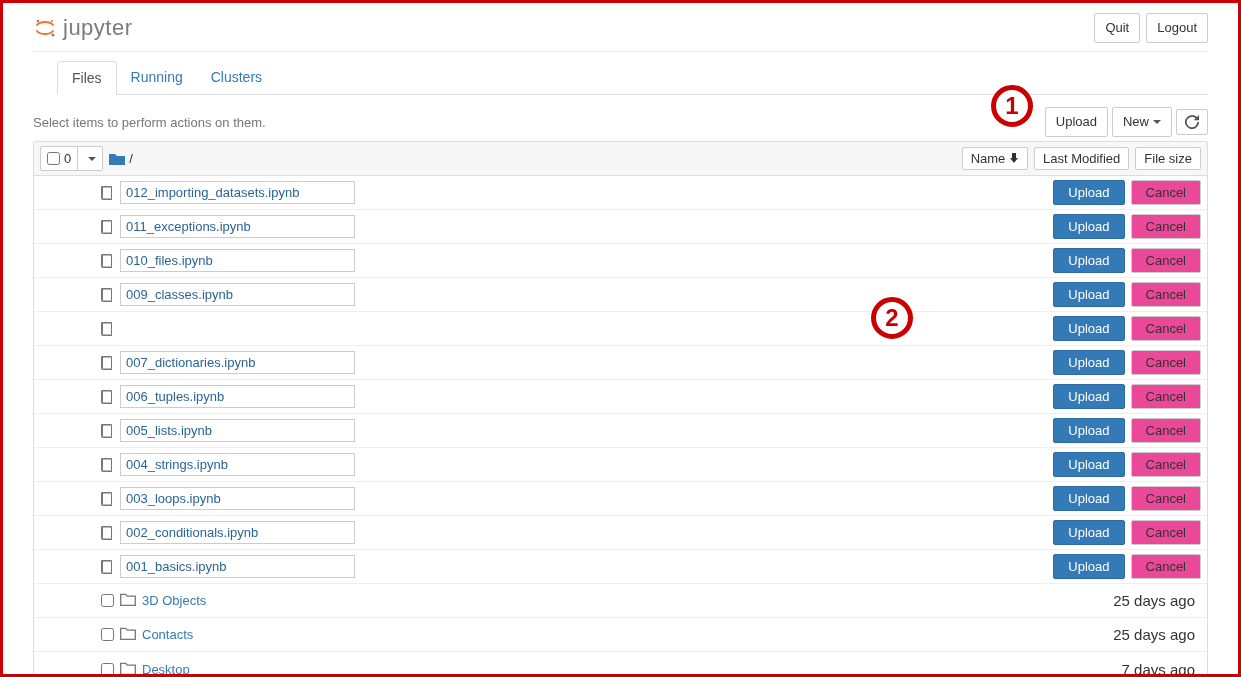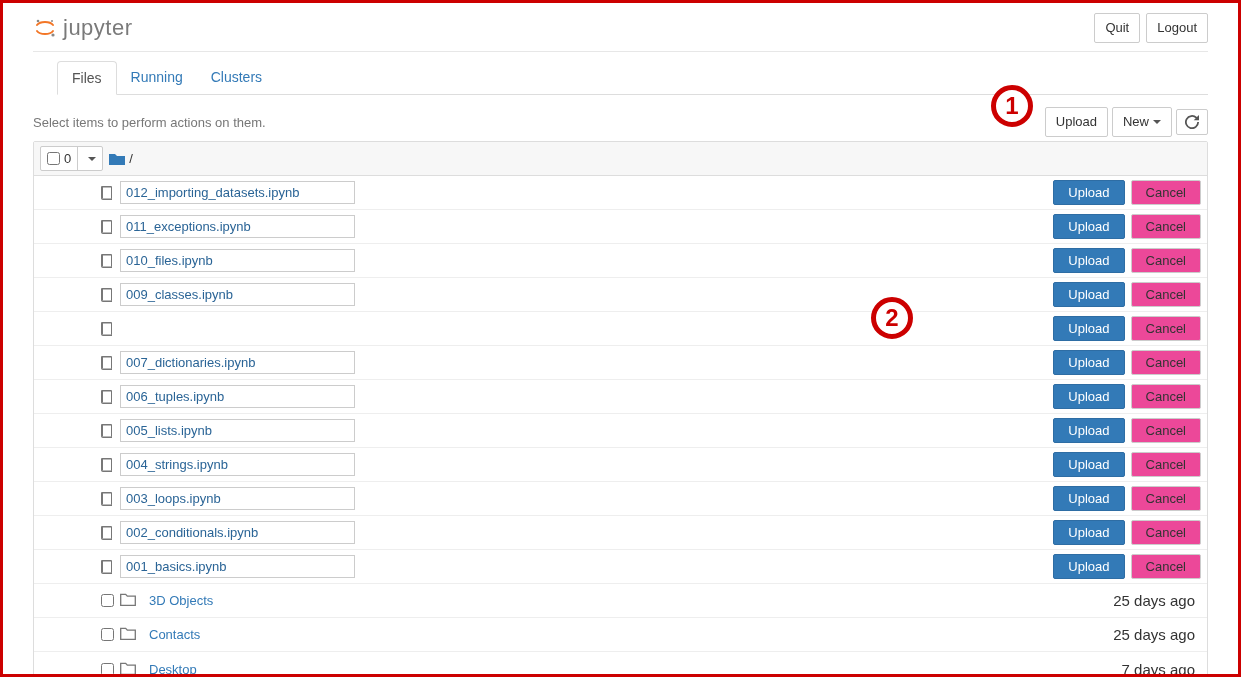--- a/index.html
+++ b/index.html
@@ -26,21 +26,21 @@
   .caret-down::after{content:"";display:inline-block;border:4px solid transparent;border-top-color:#555;margin-left:4px;transform:translateY(2px);}
   .crumb{display:flex;align-items:center;gap:4px;color:#337ab7;cursor:pointer;}
   .crumb .slash{color:#333;}
   .hdr-right{margin-left:auto;display:flex;gap:6px;}
   .sort-btn{border:1px solid #ccc;background:#fff;border-radius:2px;padding:3px 8px;font-size:13px;cursor:pointer;color:#333;}
   .row{display:flex;align-items:center;border-bottom:1px solid #eee;padding:4px 6px;min-height:34px;}
   .row:last-child{border-bottom:none;}
   .row .lead{width:80px;display:flex;justify-content:flex-end;align-items:center;padding-right:6px;}
   .row .name-cell{flex:1;display:flex;gap:6px;}
   .filename-input{border:1px solid #ccc;padding:3px 5px;width:235px;font-size:13px;color:#2a6496;}
-  .link{color:#337ab7;cursor:pointer;margin-left:7px;}
+  .link{color:#337ab7;cursor:pointer;}
   .row-actions{display:flex;gap:6px;margin-left:auto;}
   .btn-primary{background:#337ab7;border:1px solid #2e6da4;color:#fff;border-radius:2px;padding:4px 14px;font-size:13px;cursor:pointer;}
   .btn-def{background:#ec4899;border:1px solid #ccc;border-radius:2px;padding:4px 14px;font-size:13px;cursor:pointer;color:#333;}
   .meta{color:#333;font-size:15px;width:180px;text-align:right;padding-right:6px;}
   .chk{width:13px;height:13px;}
   .folder-ico{color:#888;}
   .book-ico{color:#888;}
   .refresh-btn{padding:5px 8px;}
   .callout{position:absolute;width:42px;height:42px;border:5px solid #c00;border-radius:50%;display:flex;align-items:center;justify-content:center;font-weight:bold;color:#c00;font-size:24px;background:#fff;z-index:5;}
   .callout.c1{top:82px;left:988px;}
@@ -108,20 +108,30 @@
           <span class="part caret-down"></span>
         </div>
         <span class="crumb">
           <span>
             <svg width="16" height="14" viewBox="0 0 16 14">
                 <path fill="#337ab7" d="M0 2h6l2 2h8v9H0z"></path>
               </svg>
           </span>
           <span class="slash">/</span>
         </span>
+        <div class="hdr-right">
+          <button class="sort-btn">
+            <span>Name</span>
+            <span> <svg width="10" height="10" viewBox="0 0 10 10" style="display:inline">
+                  <path fill="#333" d="M5 10 1 5h2V0h4v5h2z"></path>
+                </svg></span>
+          </button>
+          <button class="sort-btn">Last Modified</button>
+          <button class="sort-btn">File size</button>
+        </div>
       </div>
       <div id="rows">
           <div class="row">
             <div class="lead">
               <span class="book-ico">
                 <svg width="14" height="14" viewBox="0 0 14 14">
                   <path fill="#777" d="M2 0h9a1 1 0 0 1 1 1v12l-1-.5V1.5H3v11H2a1 1 0 0 1-1-1V1a1 1 0 0 1 1-1z"></path>
                   <path fill="#777" d="M3 12.5h9V14H3a2 2 0 0 1-2-2h1c0 .3.2.5.5.5z"></path>
                 </svg>
               </span>

